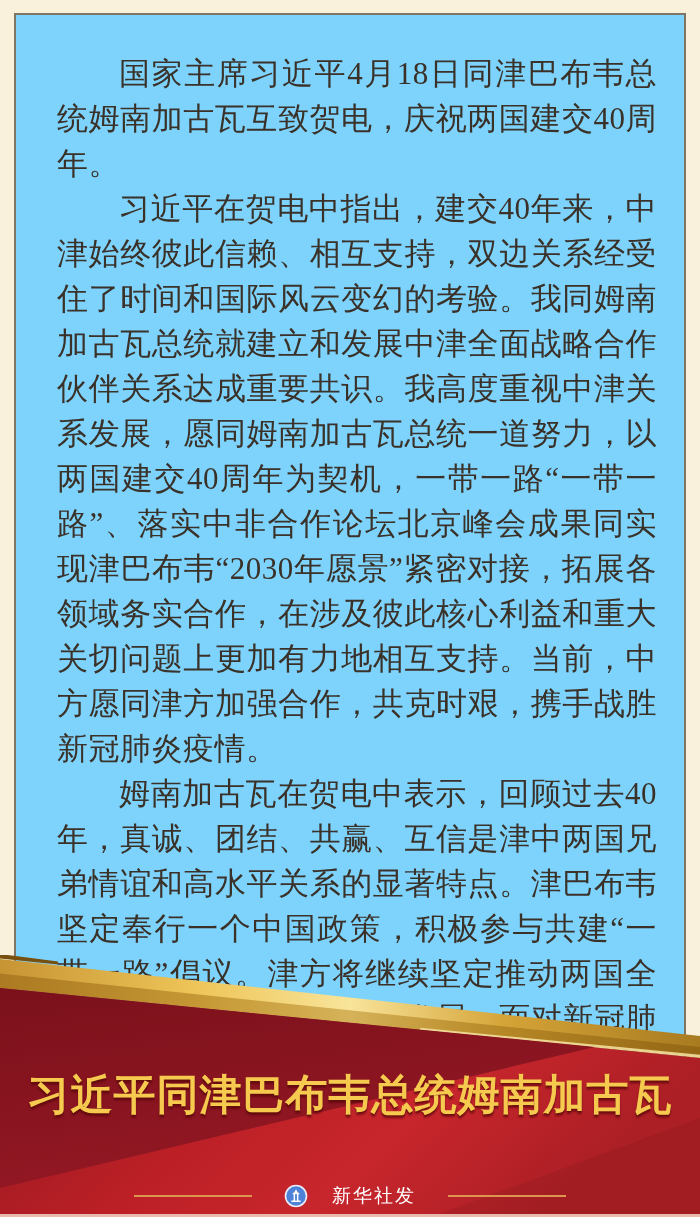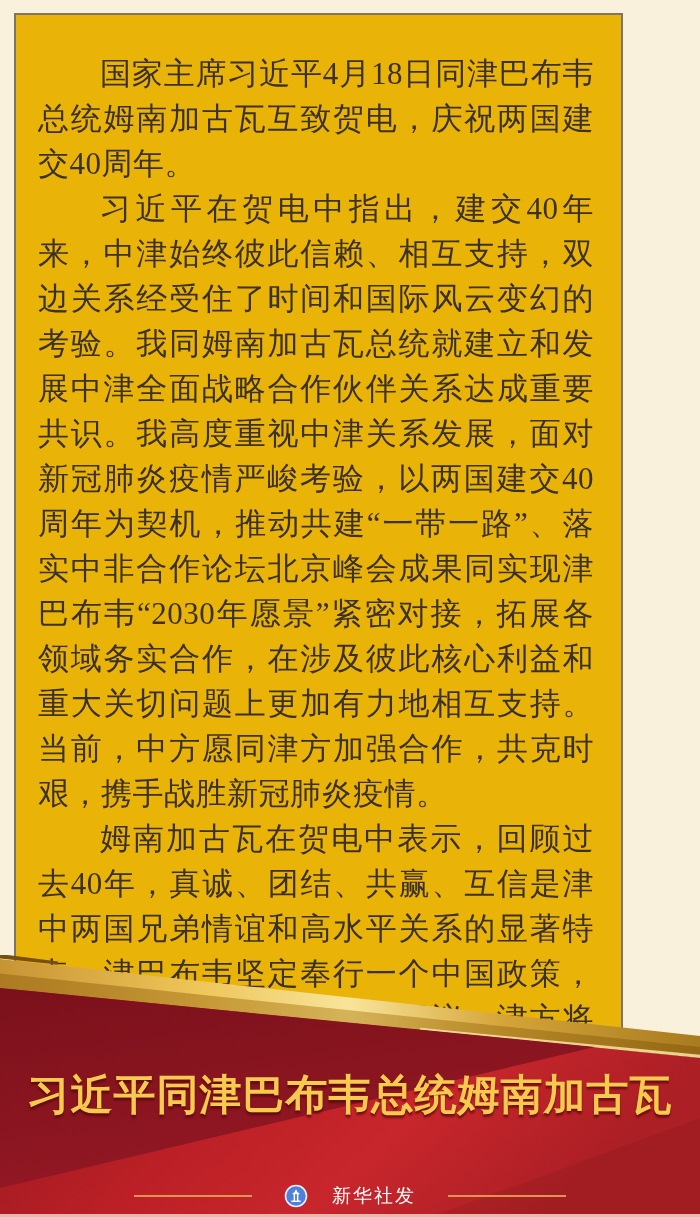--- a/index.html
+++ b/index.html
@@ -15,26 +15,26 @@
     position: relative;
     width: 700px;
     height: 1217px;
     background: #FAF1DC;
   }
   
   .panel {
     position: absolute;
     left: 14px;
     top: 13px;
-    width: 609px;
+    width: 672px;
     height: 1196px;
     box-sizing: border-box;
-    background: #eab308;
+    background: #7dd3fc;
     border: 2px solid #7E7564;
-    padding: 36px 27px 0 22px;
+    padding: 36px 27px 0 41px;
     z-index: 1;
   }
   .panel p {
     margin: 0;
     text-indent: 2em;
     font-size: 31px;
     line-height: 45px;
     letter-spacing: 0.5px;
     color: #3A3129;
     text-align: justify;
@@ -101,21 +101,21 @@
     font-family: "Liberation Sans", "DejaVu Sans", sans-serif;
   }
 </style>
 </head>
 <body>
 
 <div class="page">
 
   <div class="panel">
     <p>国家主席习近平4月18日同津巴布韦总统姆南加古瓦互致贺电，庆祝两国建交40周年。</p>
-    <p>习近平在贺电中指出，建交40年来，中津始终彼此信赖、相互支持，双边关系经受住了时间和国际风云变幻的考验。我同姆南加古瓦总统就建立和发展中津全面战略合作伙伴关系达成重要共识。我高度重视中津关系发展，面对新冠肺炎疫情严峻考验，以两国建交40周年为契机，推动共建“一带一路”、落实中非合作论坛北京峰会成果同实现津巴布韦“2030年愿景”紧密对接，拓展各领域务实合作，在涉及彼此核心利益和重大关切问题上更加有力地相互支持。当前，中方愿同津方加强合作，共克时艰，携手战胜新冠肺炎疫情。</p>
+    <p>习近平在贺电中指出，建交40年来，中津始终彼此信赖、相互支持，双边关系经受住了时间和国际风云变幻的考验。我同姆南加古瓦总统就建立和发展中津全面战略合作伙伴关系达成重要共识。我高度重视中津关系发展，愿同姆南加古瓦总统一道努力，以两国建交40周年为契机，一带一路“一带一路”、落实中非合作论坛北京峰会成果同实现津巴布韦“2030年愿景”紧密对接，拓展各领域务实合作，在涉及彼此核心利益和重大关切问题上更加有力地相互支持。当前，中方愿同津方加强合作，共克时艰，携手战胜新冠肺炎疫情。</p>
     <p>姆南加古瓦在贺电中表示，回顾过去40年，真诚、团结、共赢、互信是津中两国兄弟情谊和高水平关系的显著特点。津巴布韦坚定奉行一个中国政策，积极参与共建“一带一路”倡议。津方将继续坚定推动两国全面战略合作伙伴关系深入发展。面对新冠肺炎疫情严峻考验，津方愿同中方加强团结互助，共同应对疫情对两国合作带来的影响。</p>
   </div>
 
   <div class="banner">
     <svg class="ribbon" viewBox="0 0 700 262" preserveAspectRatio="none" aria-hidden="true">
       <defs>
         <linearGradient id="gGold" x1="0" y1="0" x2="1" y2="0">
           <stop offset="0" stop-color="#C79434"></stop>
           <stop offset="0.28" stop-color="#EEC558"></stop>
           <stop offset="0.5" stop-color="#F8E49A"></stop>

